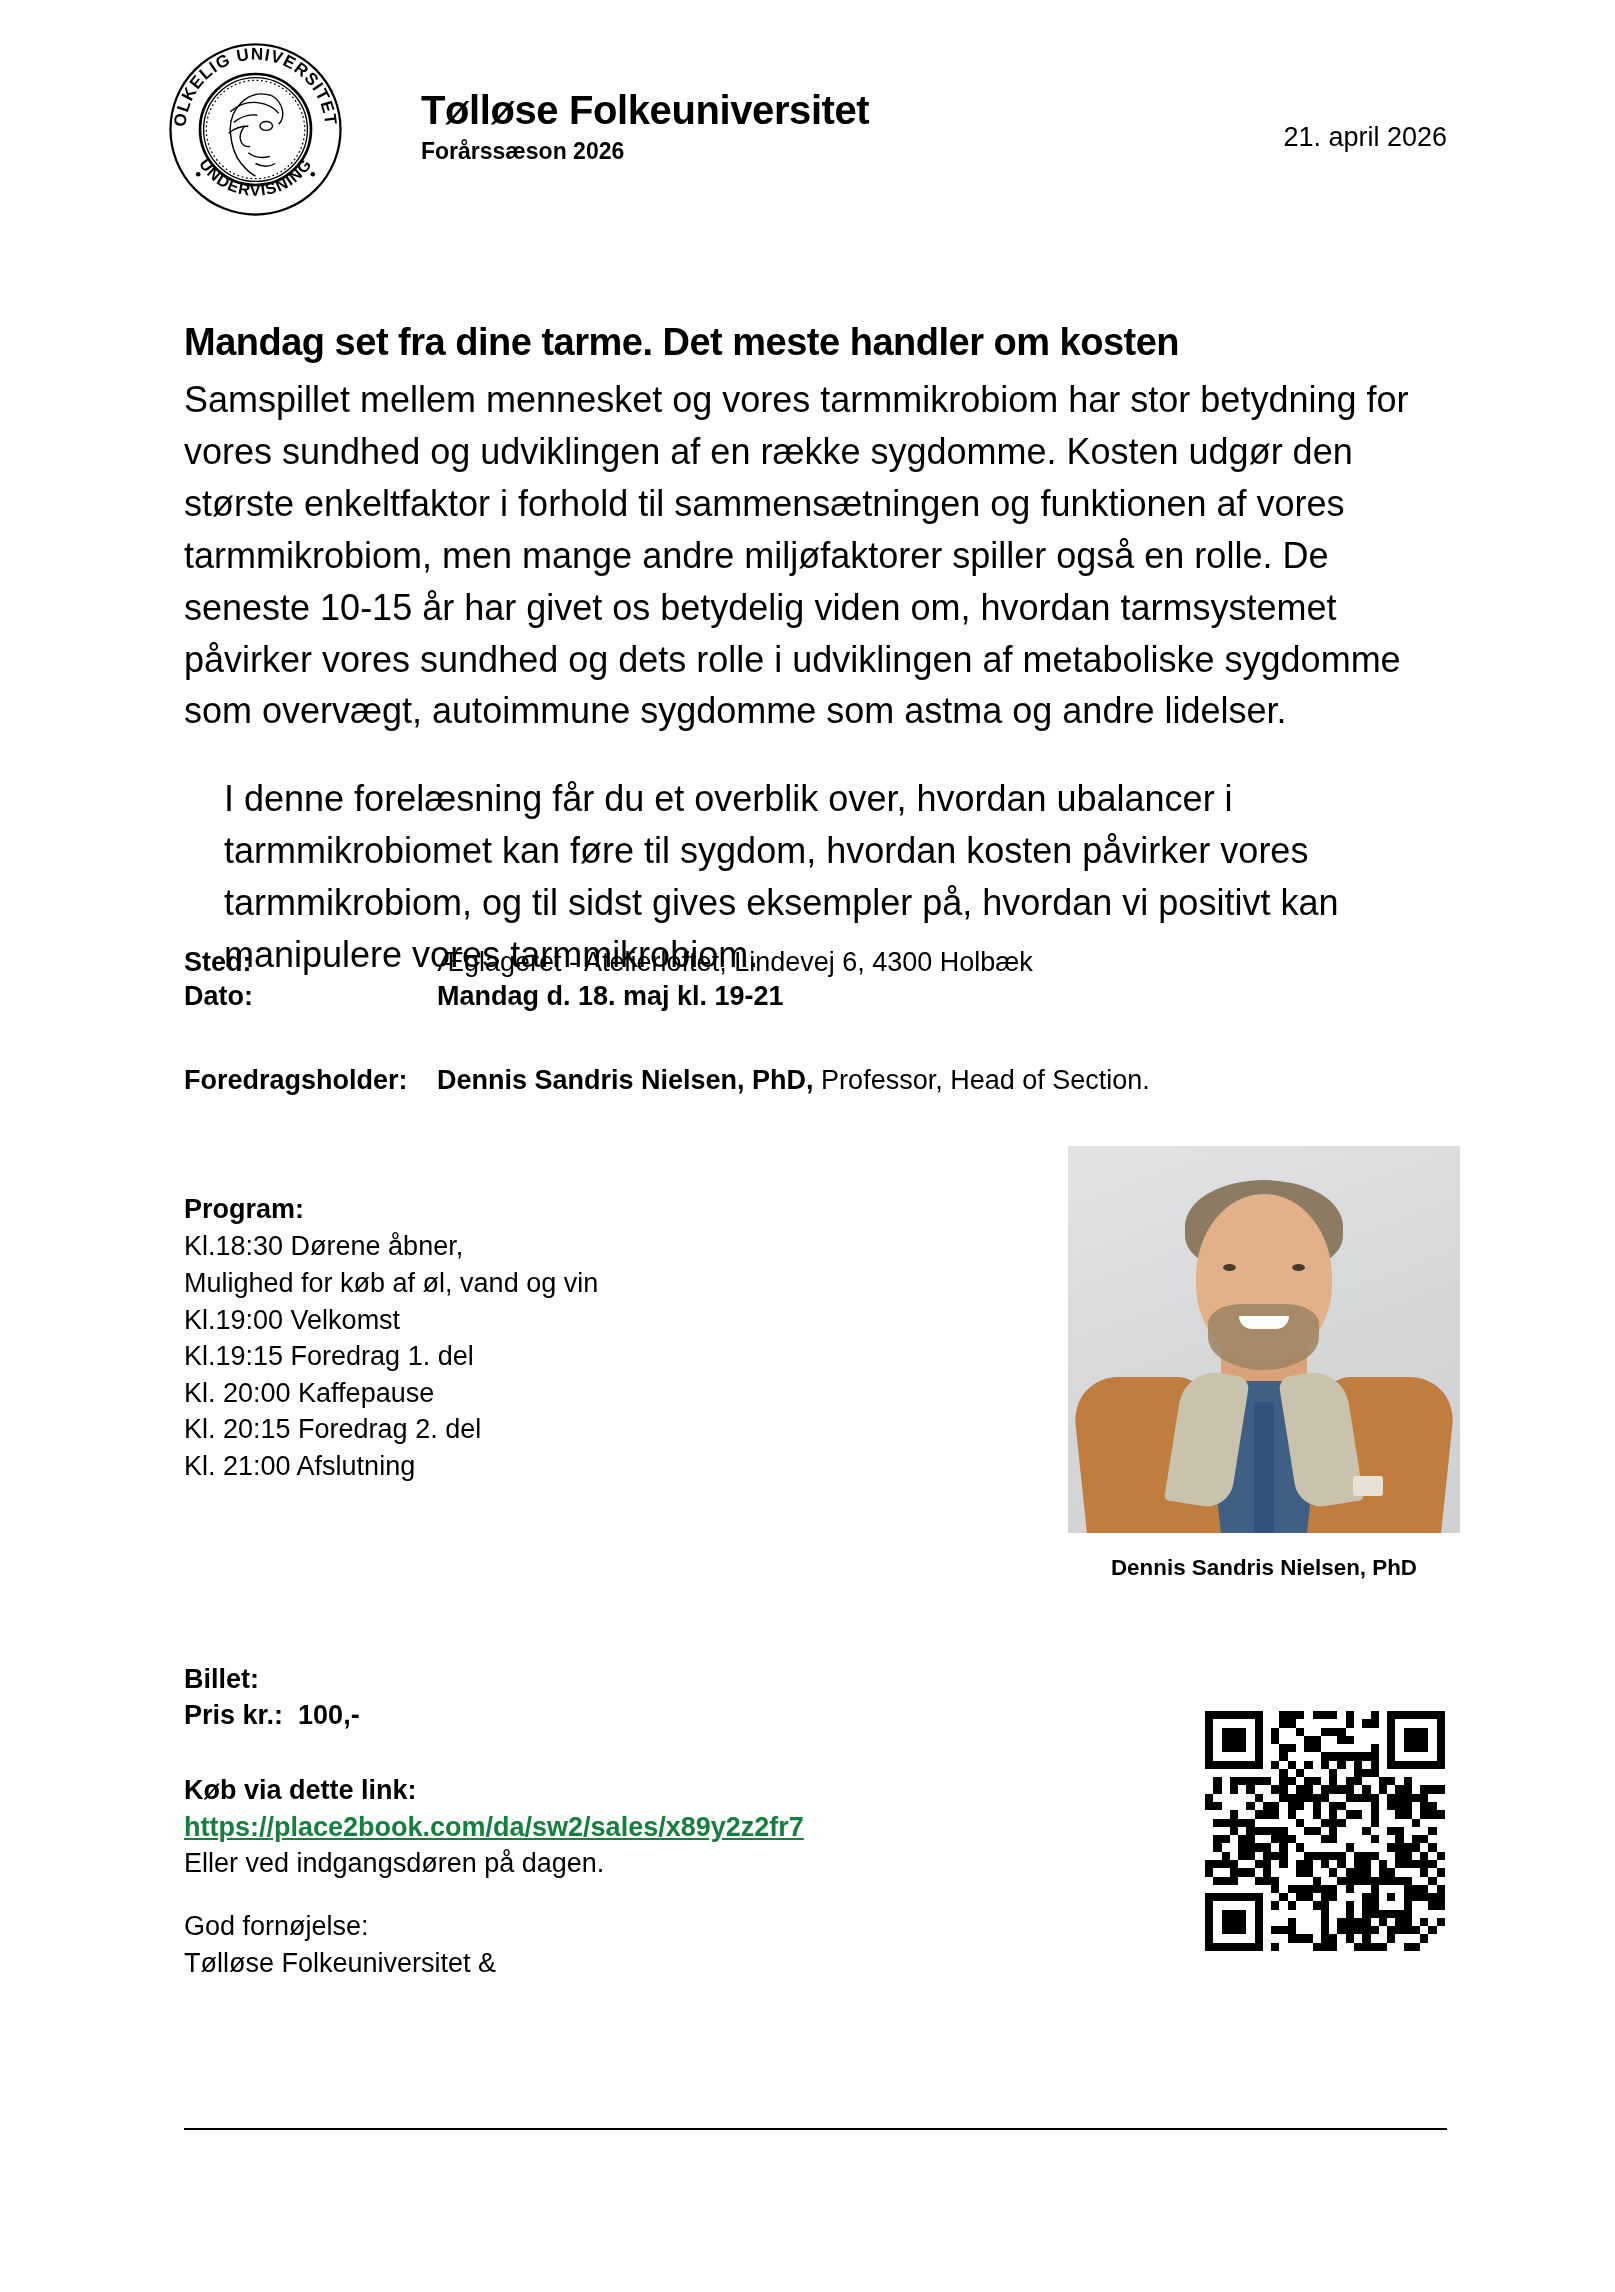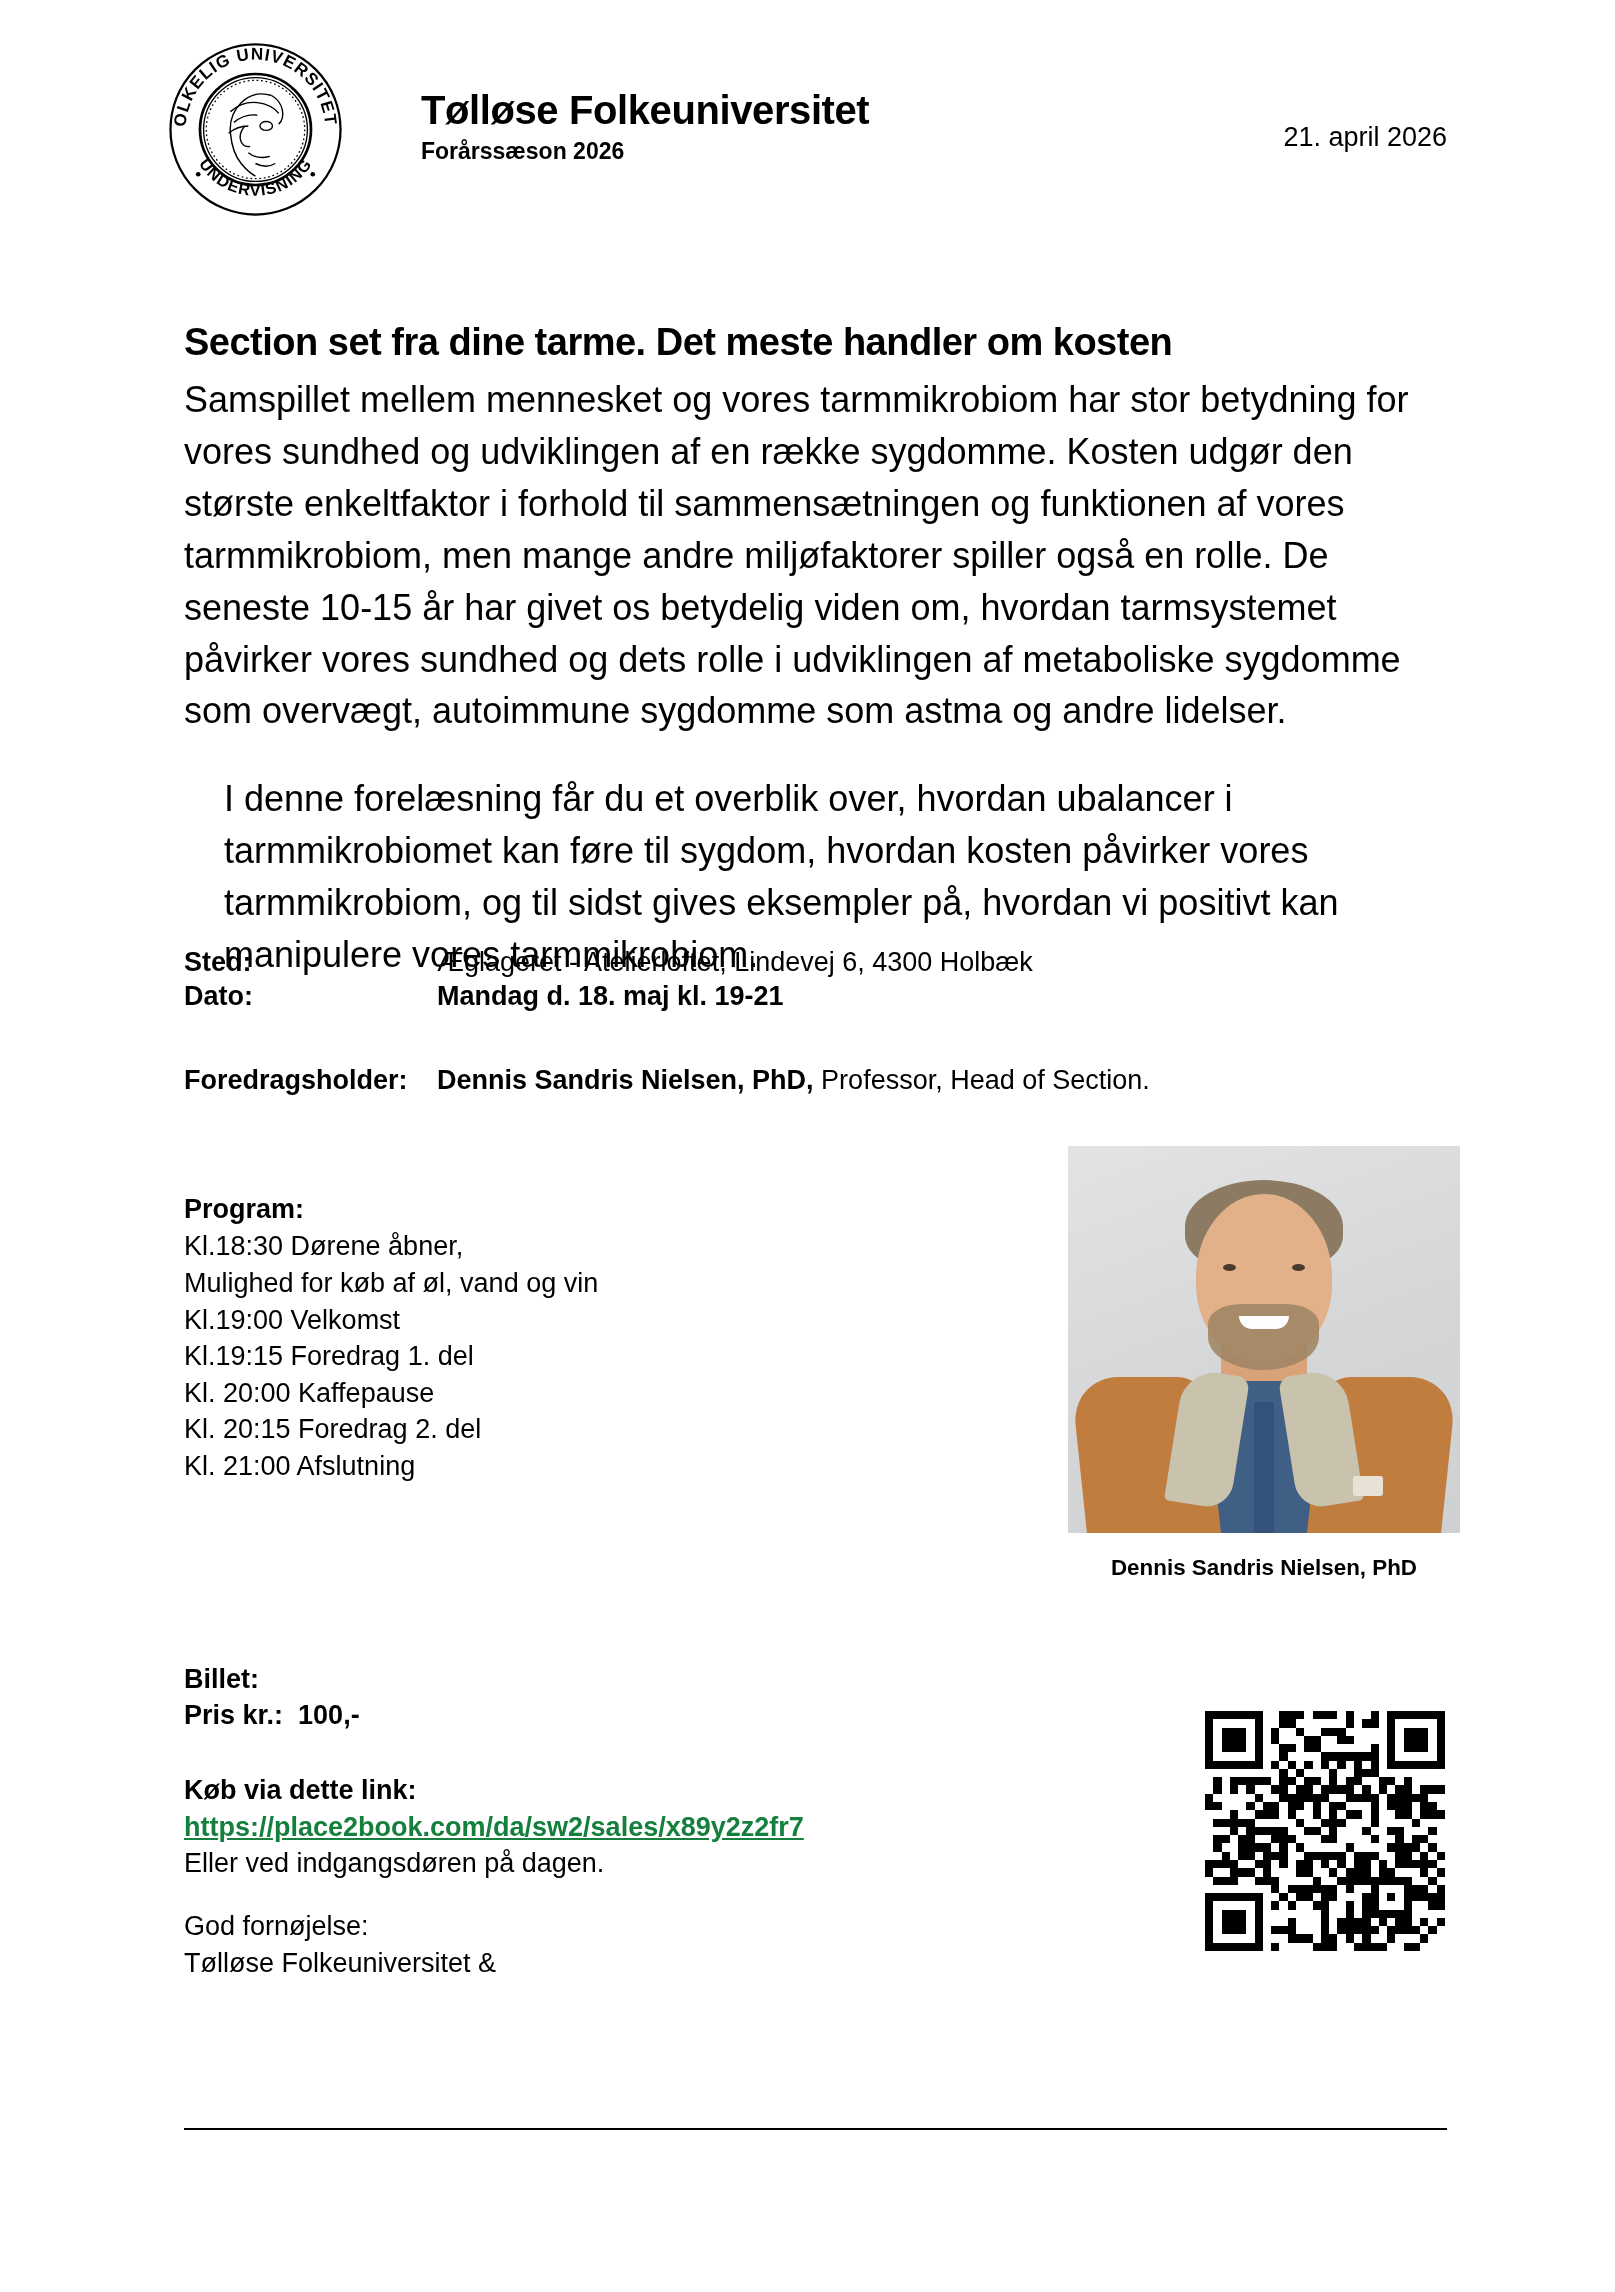--- a/index.html
+++ b/index.html
@@ -340,21 +340,21 @@
 
     <div class="header-titles">
       <div class="org-title">Tølløse Folkeuniversitet</div>
       <div class="org-season">Forårssæson 2026</div>
     </div>
 
     <div class="header-date">21. april 2026</div>
   </div>
 
   <div class="content">
-    <h1 class="lecture-title">Section set fra dine tarme. Det meste handler om kosten</h1>
+    <h1 class="lecture-title">Mandag set fra dine tarme. Det meste handler om kosten</h1>
     <p class="body-par">Samspillet mellem mennesket og vores tarmmikrobiom har stor betydning for vores sundhed og udviklingen af en række sygdomme. Kosten udgør den største enkeltfaktor i forhold til sammensætningen og funktionen af vores tarmmikrobiom, men mange andre miljøfaktorer spiller også en rolle. De seneste 10-15 år har givet os betydelig viden om, hvordan tarmsystemet påvirker vores sundhed og dets rolle i udviklingen af metaboliske sygdomme som overvægt, autoimmune sygdomme som astma og andre lidelser.</p>
     <p class="body-par">I denne forelæsning får du et overblik over, hvordan ubalancer i tarmmikrobiomet kan føre til sygdom, hvordan kosten påvirker vores tarmmikrobiom, og til sidst gives eksempler på, hvordan vi positivt kan manipulere vores tarmmikrobiom.</p>
   </div>
 
   <div class="details">
     <div class="detail-row">
       <div class="detail-label">Sted:</div>
       <div class="detail-value">Æglageret - Atelierloftet, Lindevej 6, 4300 Holbæk</div>
     </div>
     <div class="detail-row">

